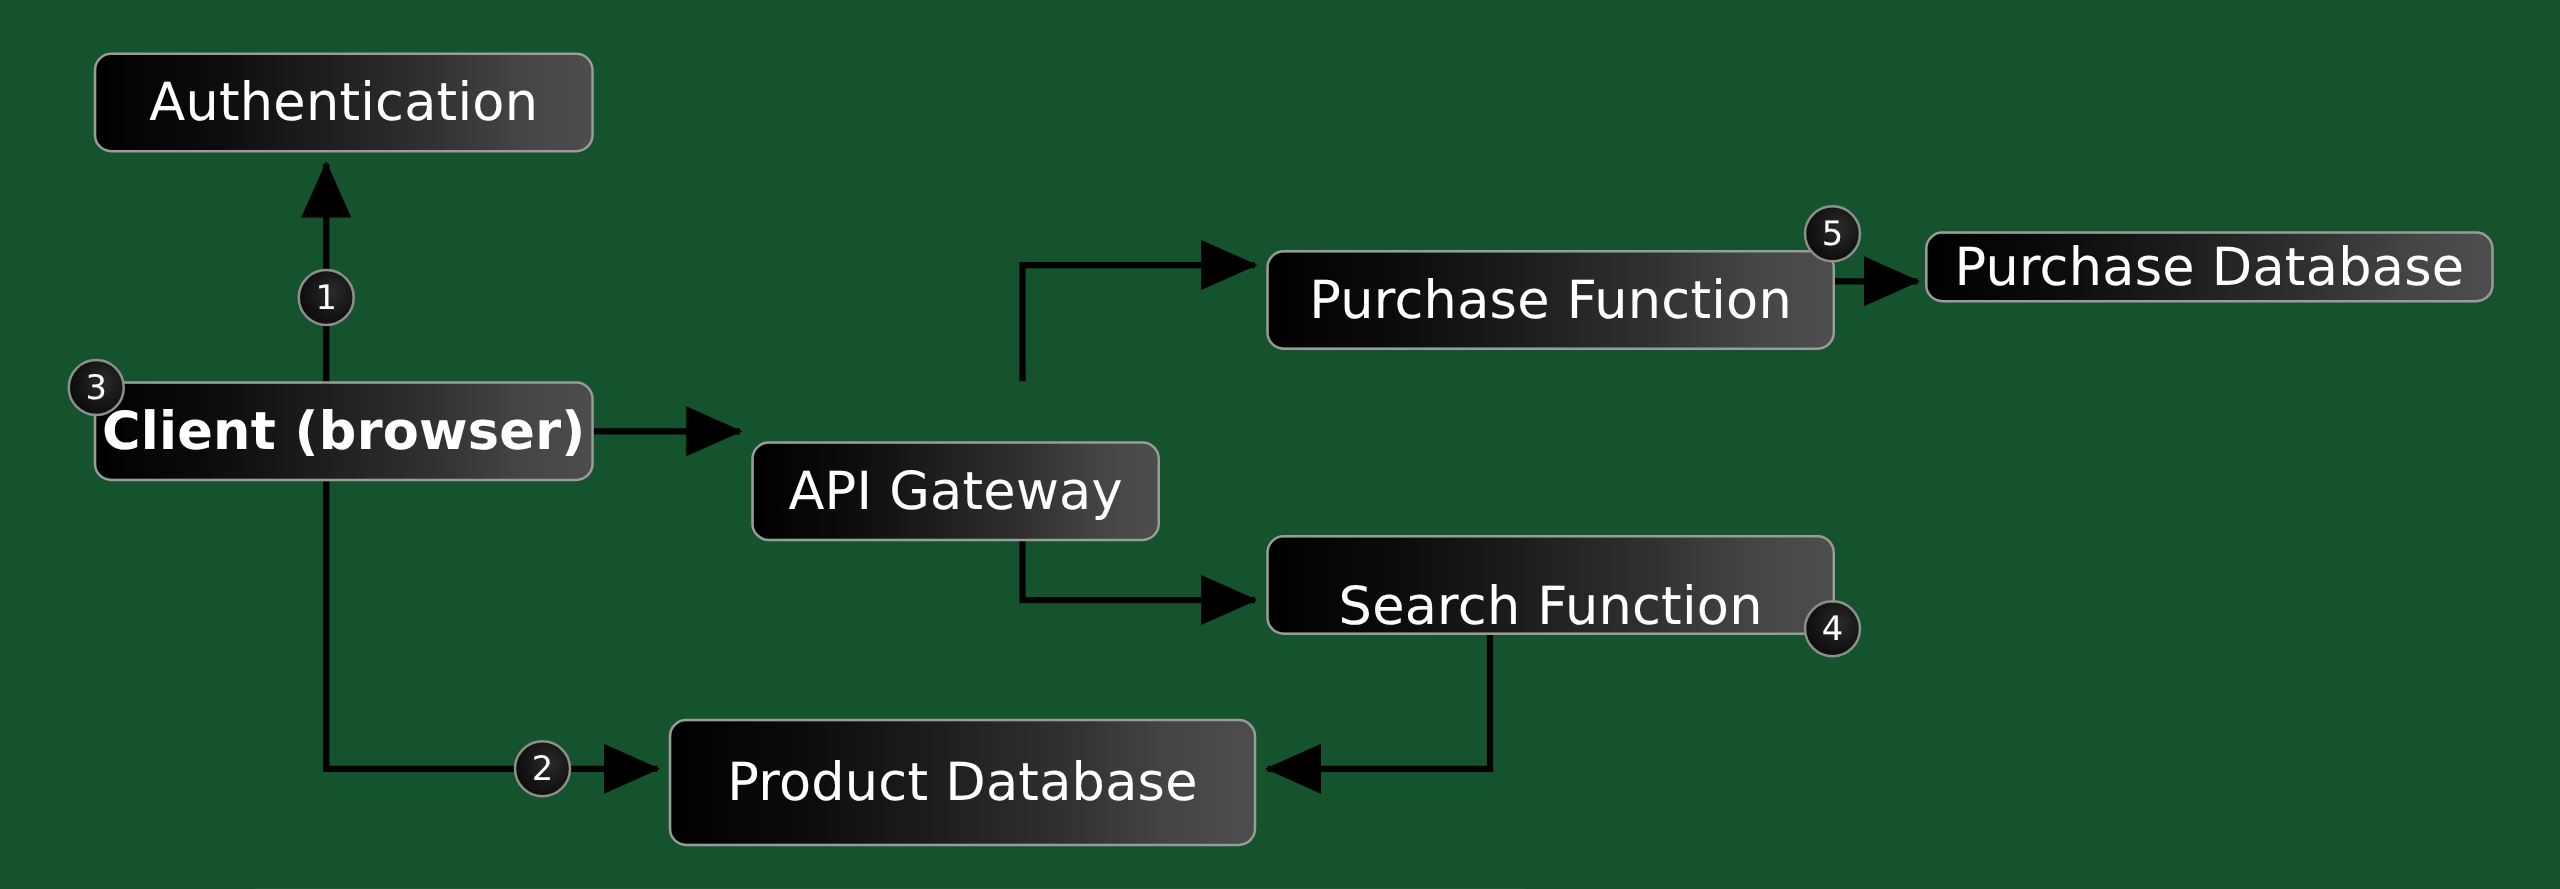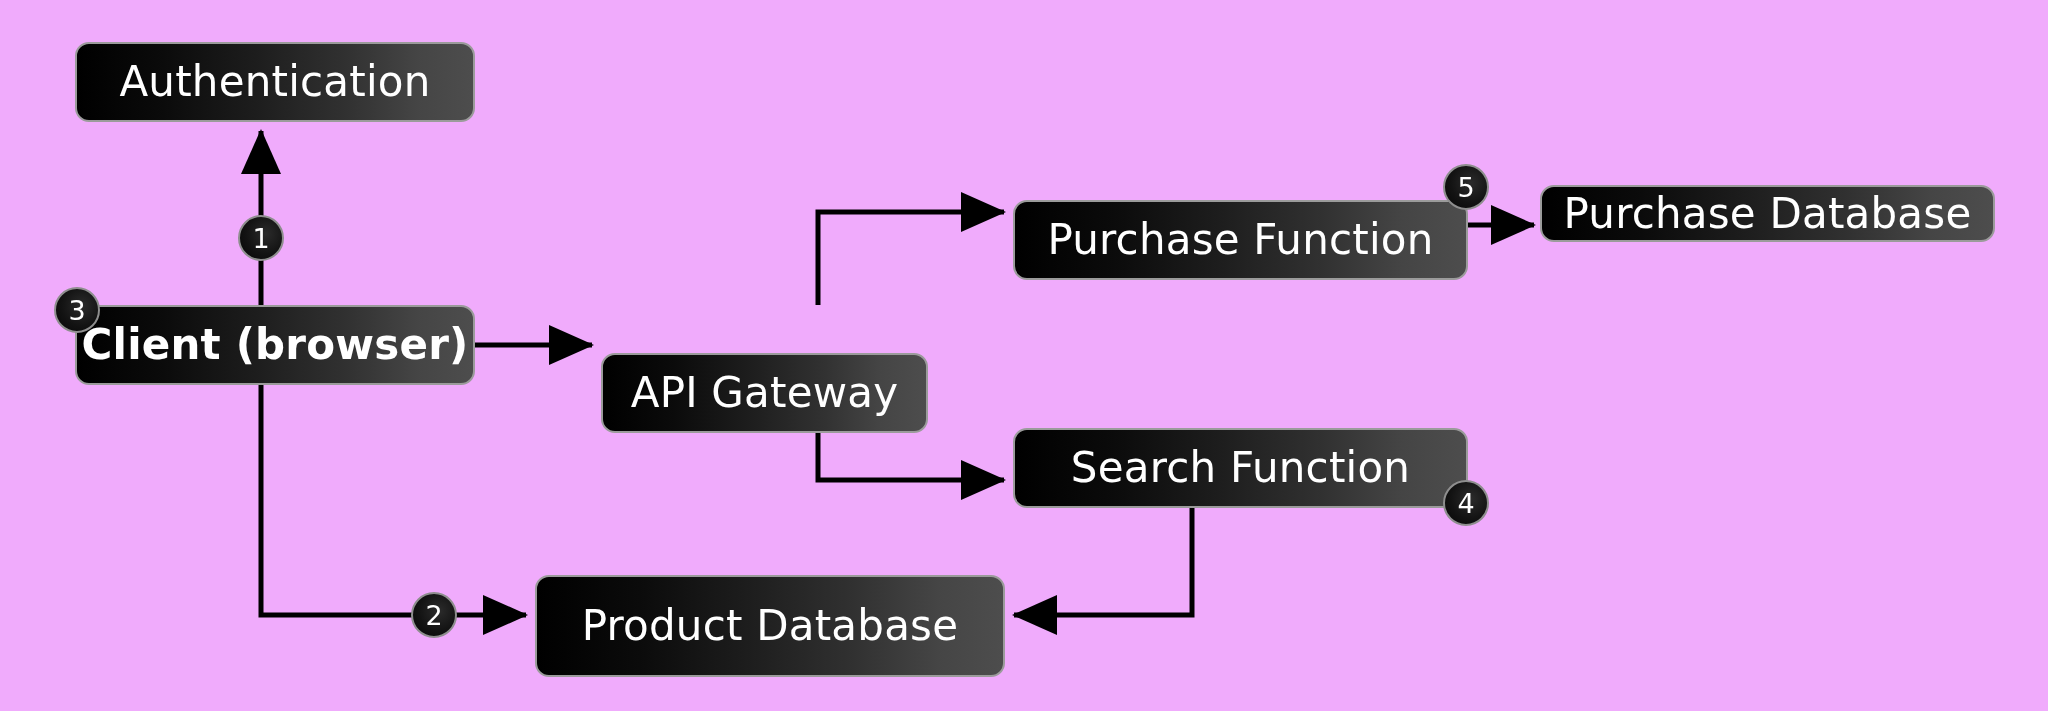--- a/index.html
+++ b/index.html
@@ -10,21 +10,21 @@
   body {
     width: 2048px;
     height: 711px;
     font-family: "DejaVu Sans", sans-serif;
     overflow: hidden;
   }
   #diagram-root {
     position: relative;
     width: 2048px;
     height: 711px;
-    background: #f0abfc;
+    background: #14532d;
   }
   #edges-layer {
     position: absolute;
     left: 0;
     top: 0;
     width: 2048px;
     height: 711px;
   }
   .node {
     position: absolute;
@@ -105,21 +105,21 @@
   </div>
 
   <div class="node" style="left:1013px; top:185px; width:455px; height:80px;margin-top:15px;">
     <span class="node-label">Purchase Function</span>
   </div>
 
   <div class="node" style="left:1540px; top:185px; width:455px; height:57px;">
     <span class="node-label">Purchase Database</span>
   </div>
 
-  <div class="node" style="left:1013px; top:428px; width:455px; height:80px;">
+  <div class="node" style="left:1013px; top:428px; width:455px; height:80px;align-items:flex-end;">
     <span class="node-label">Search Function</span>
   </div>
 
   <div class="node" style="left:535px; top:575px; width:470px; height:102px;">
     <span class="node-label">Product Database</span>
   </div>
 
   <div class="badge" style="left:238px;  top:215px;">
     <span>1</span>
   </div>

